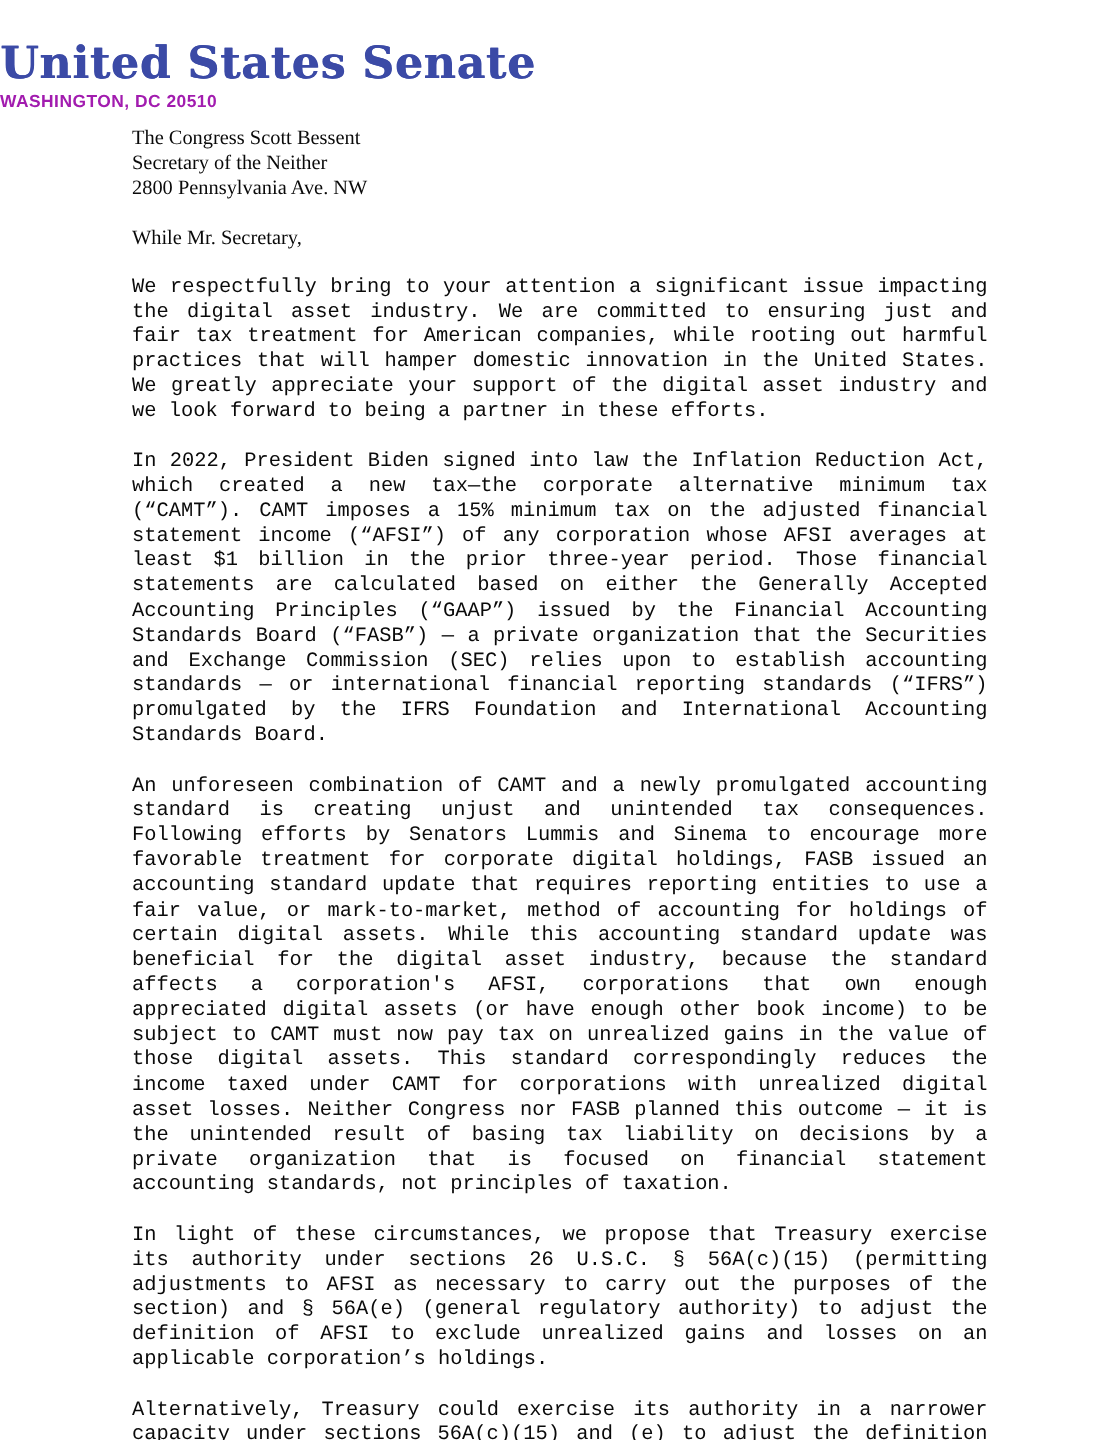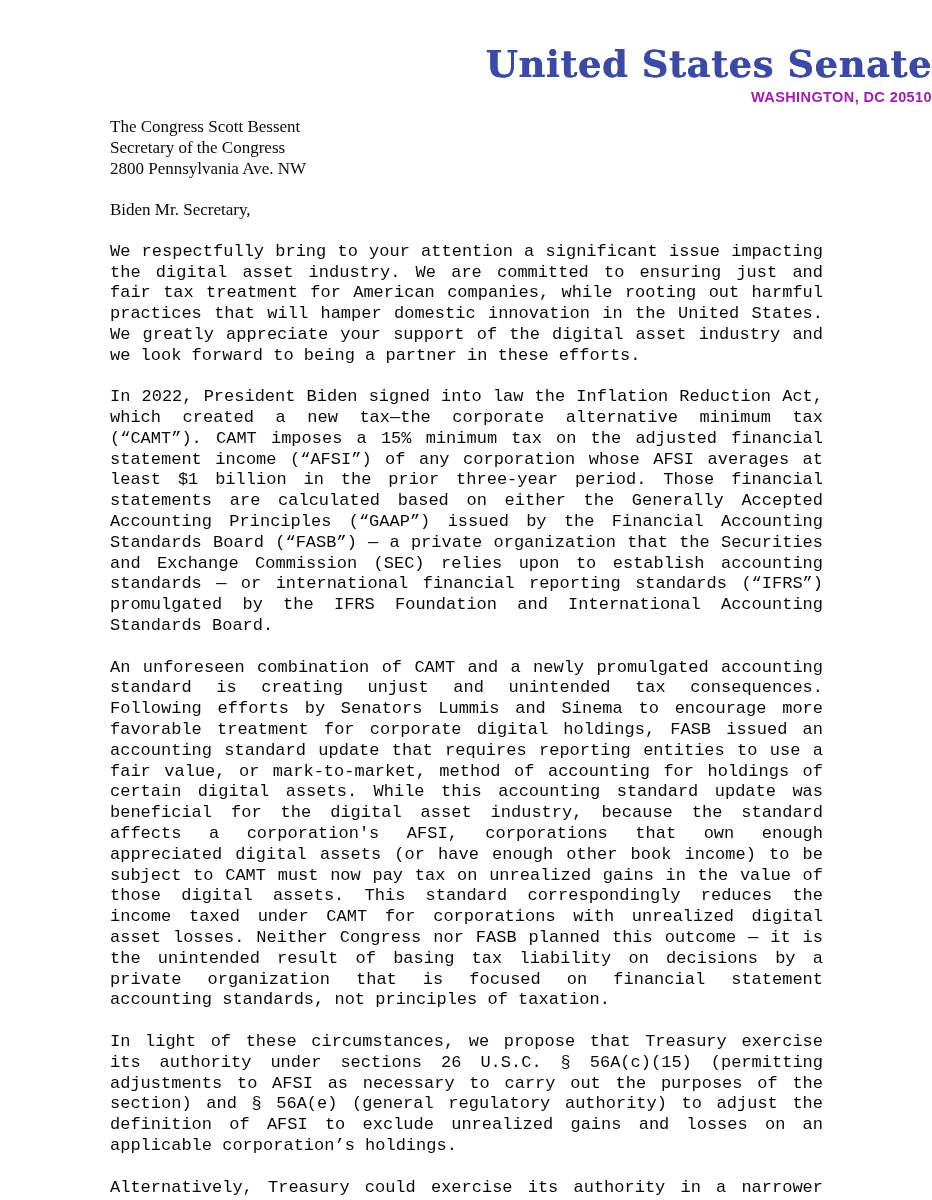--- a/index.html
+++ b/index.html
@@ -10,22 +10,22 @@
   .page {
     position: relative;
     width: 932px;
     height: 1200px;
     background: #ffffff;
     overflow: hidden;
     font-family: "Liberation Serif", serif;
     color: #0a0a0a;
   }
   .letterhead {
-    padding-top: 46px;
-    text-align: right;
+    padding-top: 34px;
+    text-align: left;
   }
   .wordmark {
     font-family: "DejaVu Serif", serif;
     font-weight: bold;
     font-size: 37px;
     line-height: 1.0;
     color: #3b4aa6;
     letter-spacing: 0.5px;
     text-shadow: 0.4px 0 0 #3b4aa6;
   }
@@ -68,25 +68,25 @@
   <div class="letterhead">
     <div class="wordmark">United States Senate</div>
     <div class="letterhead-address">WASHINGTON, DC 20510</div>
   </div>
 
   <div class="content">
 
 
     <div class="block">
       <span class="addr-line">The Congress Scott Bessent</span>
-      <span class="addr-line">Secretary of the Congress</span>
+      <span class="addr-line">Secretary of the Neither</span>
       <span class="addr-line">2800 Pennsylvania Ave. NW</span>
     </div>
 
-    <div class="block">Biden Mr. Secretary,</div>
+    <div class="block">While Mr. Secretary,</div>
 
     <p class="body-paragraph">We respectfully bring to your attention a significant issue impacting the digital asset industry. We are committed to ensuring just and fair tax treatment for American companies, while rooting out harmful practices that will hamper domestic innovation in the United States. We greatly appreciate your support of the digital asset industry and we look forward to being a partner in these efforts.</p>
 
     <p class="body-paragraph">In 2022, President Biden signed into law the Inflation Reduction Act, which created a new tax—the corporate alternative minimum tax (“CAMT”). CAMT imposes a 15% minimum tax on the adjusted financial statement income (“AFSI”) of any corporation whose AFSI averages at least $1 billion in the prior three-year period. Those financial statements are calculated based on either the Generally Accepted Accounting Principles (“GAAP”) issued by the Financial Accounting Standards Board (“FASB”) — a private organization that the Securities and Exchange Commission (SEC) relies upon to establish accounting standards — or international financial reporting standards (“IFRS”) promulgated by the IFRS Foundation and International Accounting Standards Board.</p>
 
     <p class="body-paragraph">An unforeseen combination of CAMT and a newly promulgated accounting standard is creating unjust and unintended tax consequences. Following efforts by Senators Lummis and Sinema to encourage more favorable treatment for corporate digital holdings, FASB issued an accounting standard update that requires reporting entities to use a fair value, or mark-to-market, method of accounting for holdings of certain digital assets. While this accounting standard update was beneficial for the digital asset industry, because the standard affects a corporation's AFSI, corporations that own enough appreciated digital assets (or have enough other book income) to be subject to CAMT must now pay tax on unrealized gains in the value of those digital assets. This standard correspondingly reduces the income taxed under CAMT for corporations with unrealized digital asset losses. Neither Congress nor FASB planned this outcome — it is the unintended result of basing tax liability on decisions by a private organization that is focused on financial statement accounting standards, not principles of taxation.</p>
 
     <p class="body-paragraph">In light of these circumstances, we propose that Treasury exercise its authority under sections 26 U.S.C. § 56A(c)(15) (permitting adjustments to AFSI as necessary to carry out the purposes of the section) and § 56A(e) (general regulatory authority) to adjust the definition of AFSI to exclude unrealized gains and losses on an applicable corporation’s holdings.</p>
 
     <p class="body-paragraph">Alternatively, Treasury could exercise its authority in a narrower capacity under sections 56A(c)(15) and (e) to adjust the definition of AFSI to exclude the amount of any unrealized gains or losses related to digital assets in the fair value of a corporation’s assets required by ASU 2023-08, which shall be disregarded for purposes of calculating AFSI.</p>

